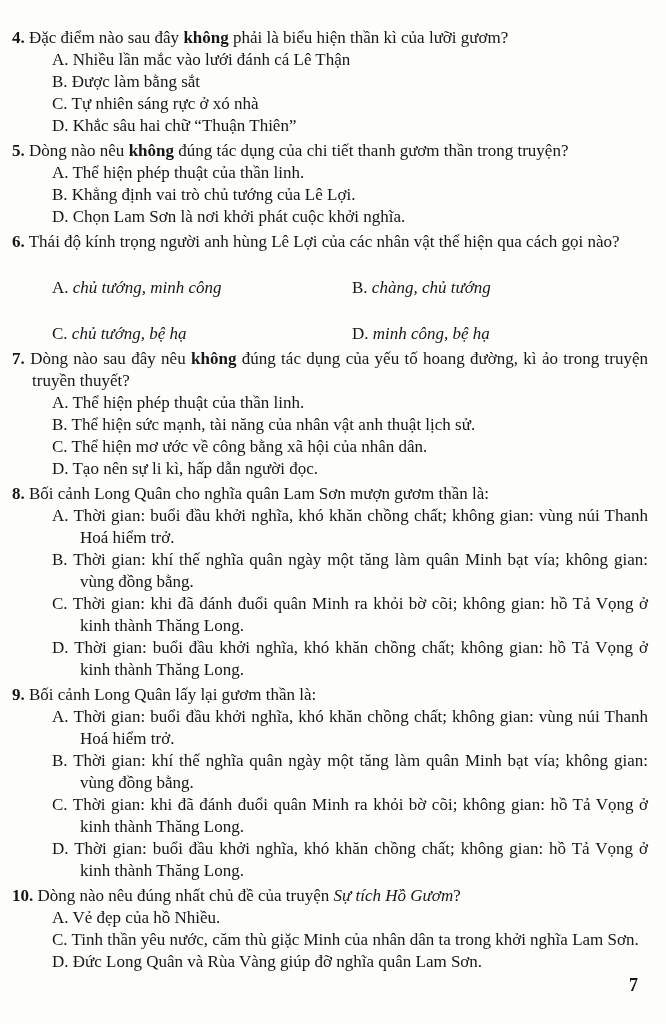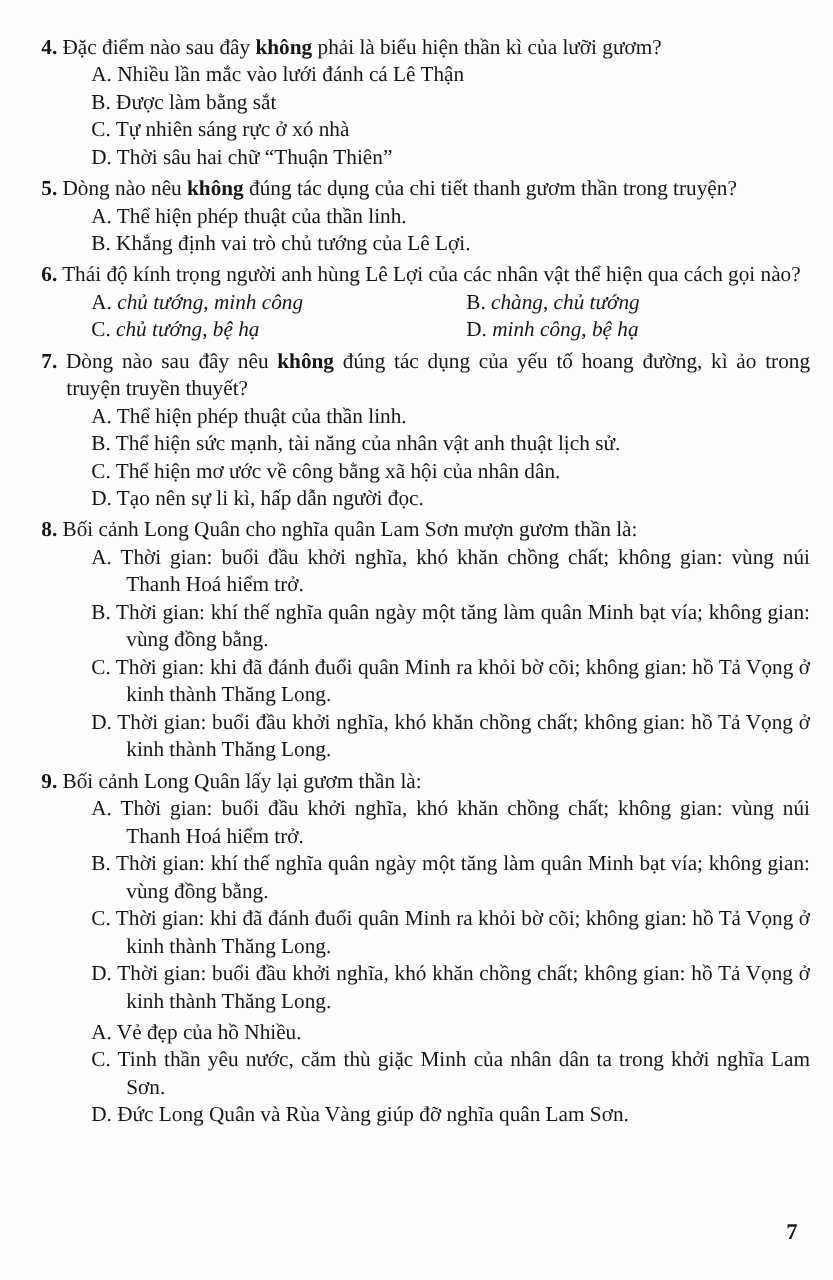--- a/index.html
+++ b/index.html
@@ -7,21 +7,21 @@
     width:666px;height:1024px;
     background:#fdfdfc;
     font-family:"Liberation Serif","DejaVu Serif",serif;
     color:#161616;
     position:relative;
     overflow:hidden;
   }
   .page{
     box-sizing:border-box;
     width:666px;height:1024px;
-    padding:27px 18px 0 33px;
+    padding:27px 18px 0 12px;
     position:relative;
   }
   .question{
     font-size:17px;
     line-height:22px;
     margin-bottom:3px;
   }
   .q-stem{
     padding-left:20px;
     text-indent:-20px;
@@ -34,21 +34,21 @@
     padding-left:28px;
     text-indent:-28px;
     text-align:justify;
   }
   .options.two-col{
     display:grid;
     grid-template-columns:300px auto;
     margin-left:40px;
   }
   .options.two-col .option{
-    margin-left:0;padding-left:0;text-indent:0;text-align:left;
+    margin-left:0;padding-left:0;text-indent:0;text-align:left;margin-top:24px;
   }
   .seg.b{font-weight:bold;}
   .seg.i{font-style:italic;}
   .page-number{
     position:absolute;
     top:975px;
     right:28px;
     font-size:18px;
     font-weight:bold;
     line-height:20px;
@@ -58,28 +58,29 @@
 <body>
 
 <div class="page">
   <div>
       <div class="question">
         <div class="q-stem"><span class="q-num">4.</span> <span class="seg">Đặc điểm nào sau đây </span><span class="seg b">không</span><span class="seg"> phải là biểu hiện thần kì của lưỡi gươm?</span></div>
         <div class="options">
           <div class="option"><span class="opt-label">A.</span> <span class="seg">Nhiều lần mắc vào lưới đánh cá Lê Thận</span></div>
           <div class="option"><span class="opt-label">B.</span> <span class="seg">Được làm bằng sắt</span></div>
           <div class="option"><span class="opt-label">C.</span> <span class="seg">Tự nhiên sáng rực ở xó nhà</span></div>
-          <div class="option"><span class="opt-label">D.</span> <span class="seg">Thời sâu hai chữ “Thuận Thiên”</span></div>
+          <div class="option"><span class="opt-label">D.</span> <span class="seg">Khắc sâu hai chữ “Thuận Thiên”</span></div>
         </div>
       </div>
       <div class="question">
         <div class="q-stem"><span class="q-num">5.</span> <span class="seg">Dòng nào nêu </span><span class="seg b">không</span><span class="seg"> đúng tác dụng của chi tiết thanh gươm thần trong truyện?</span></div>
         <div class="options">
           <div class="option"><span class="opt-label">A.</span> <span class="seg">Thể hiện phép thuật của thần linh.</span></div>
           <div class="option"><span class="opt-label">B.</span> <span class="seg">Khẳng định vai trò chủ tướng của Lê Lợi.</span></div>
+          <div class="option"><span class="opt-label">D.</span> <span class="seg">Chọn Lam Sơn là nơi khởi phát cuộc khởi nghĩa.</span></div>
         </div>
       </div>
       <div class="question">
         <div class="q-stem"><span class="q-num">6.</span> <span class="seg">Thái độ kính trọng người anh hùng Lê Lợi của các nhân vật thể hiện qua cách gọi nào?</span></div>
         <div class="options two-col">
           <div class="option"><span class="opt-label">A.</span> <span class="seg i">chủ tướng, minh công</span></div>
           <div class="option"><span class="opt-label">B.</span> <span class="seg i">chàng, chủ tướng</span></div>
           <div class="option"><span class="opt-label">C.</span> <span class="seg i">chủ tướng, bệ hạ</span></div>
           <div class="option"><span class="opt-label">D.</span> <span class="seg i">minh công, bệ hạ</span></div>
         </div>
@@ -105,20 +106,21 @@
       <div class="question">
         <div class="q-stem"><span class="q-num">9.</span> <span class="seg">Bối cảnh Long Quân lấy lại gươm thần là:</span></div>
         <div class="options">
           <div class="option"><span class="opt-label">A.</span> <span class="seg">Thời gian: buổi đầu khởi nghĩa, khó khăn chồng chất; không gian: vùng núi Thanh Hoá hiểm trở.</span></div>
           <div class="option"><span class="opt-label">B.</span> <span class="seg">Thời gian: khí thế nghĩa quân ngày một tăng làm quân Minh bạt vía; không gian: vùng đồng bằng.</span></div>
           <div class="option"><span class="opt-label">C.</span> <span class="seg">Thời gian: khi đã đánh đuổi quân Minh ra khỏi bờ cõi; không gian: hồ Tả Vọng ở kinh thành Thăng Long.</span></div>
           <div class="option"><span class="opt-label">D.</span> <span class="seg">Thời gian: buổi đầu khởi nghĩa, khó khăn chồng chất; không gian: hồ Tả Vọng ở kinh thành Thăng Long.</span></div>
         </div>
       </div>
       <div class="question">
+        <div class="q-stem"><span class="q-num">10.</span> <span class="seg">Dòng nào nêu đúng nhất chủ đề của truyện </span><span class="seg i">Sự tích Hồ Gươm</span><span class="seg">?</span></div>
         <div class="options">
           <div class="option"><span class="opt-label">A.</span> <span class="seg">Vẻ đẹp của hồ Nhiều.</span></div>
           <div class="option"><span class="opt-label">C.</span> <span class="seg">Tinh thần yêu nước, căm thù giặc Minh của nhân dân ta trong khởi nghĩa Lam Sơn.</span></div>
           <div class="option"><span class="opt-label">D.</span> <span class="seg">Đức Long Quân và Rùa Vàng giúp đỡ nghĩa quân Lam Sơn.</span></div>
         </div>
       </div>
     </div>
   <div class="page-number">7</div>
 </div>
 

